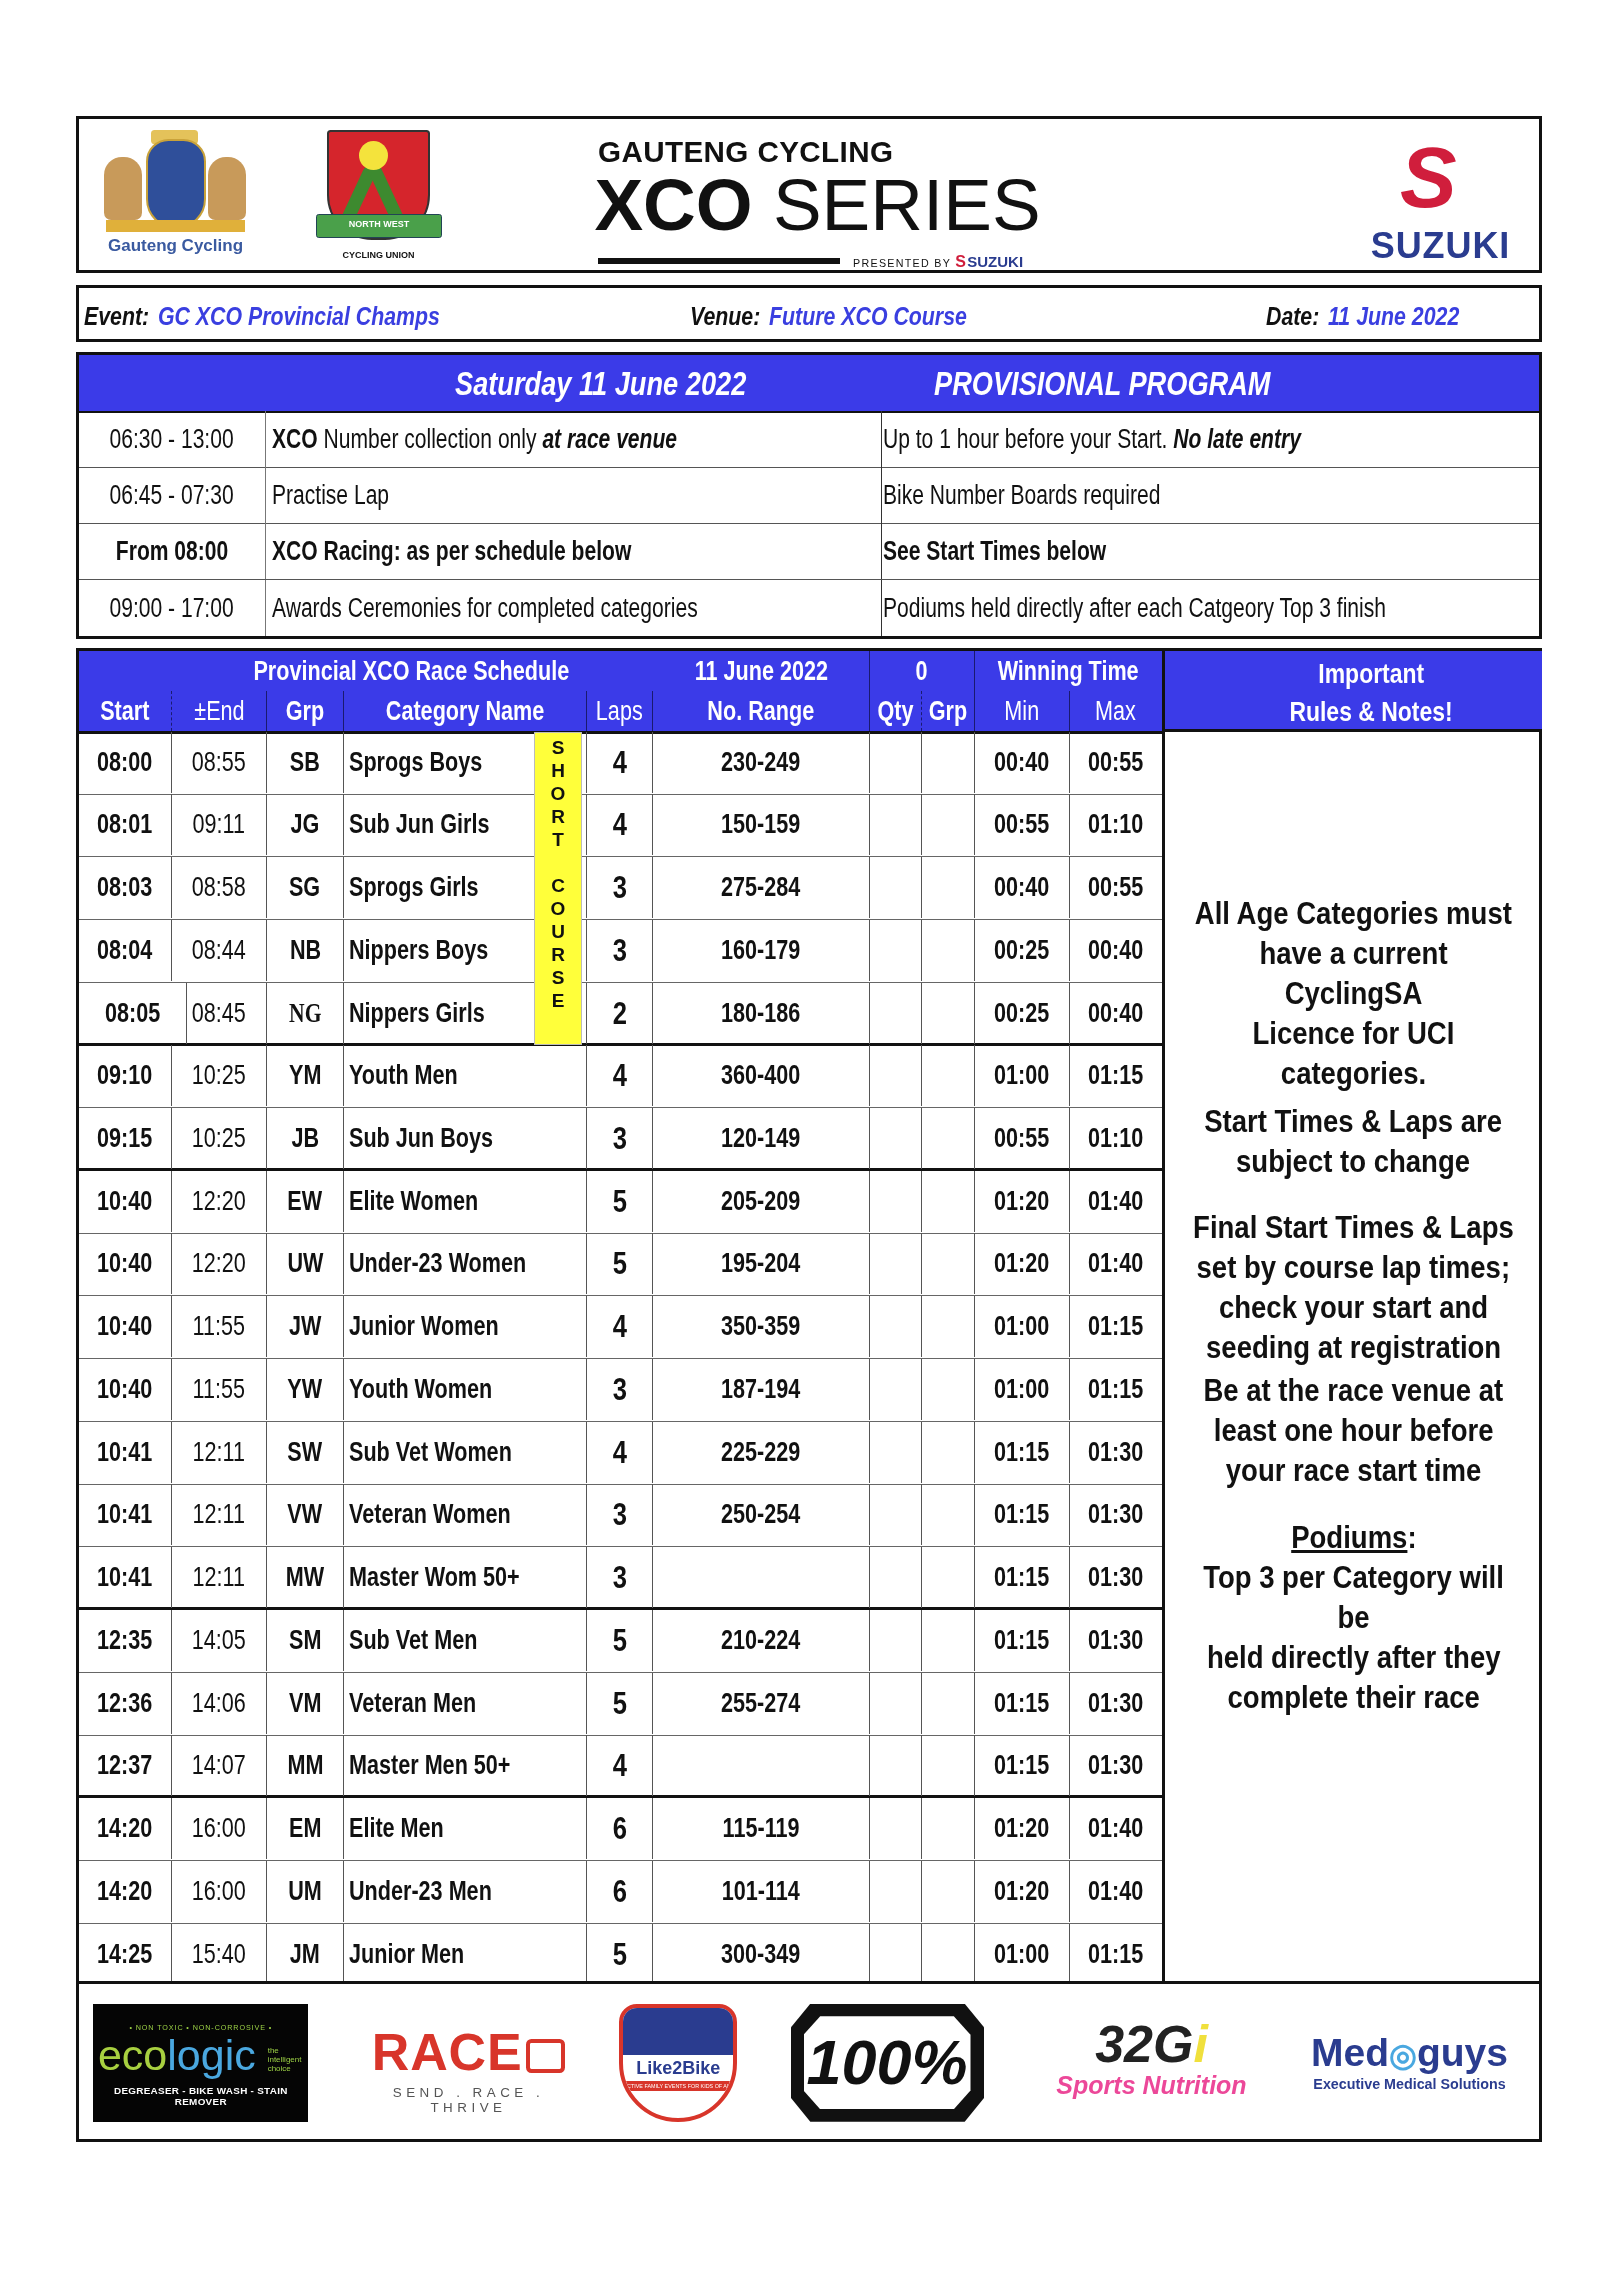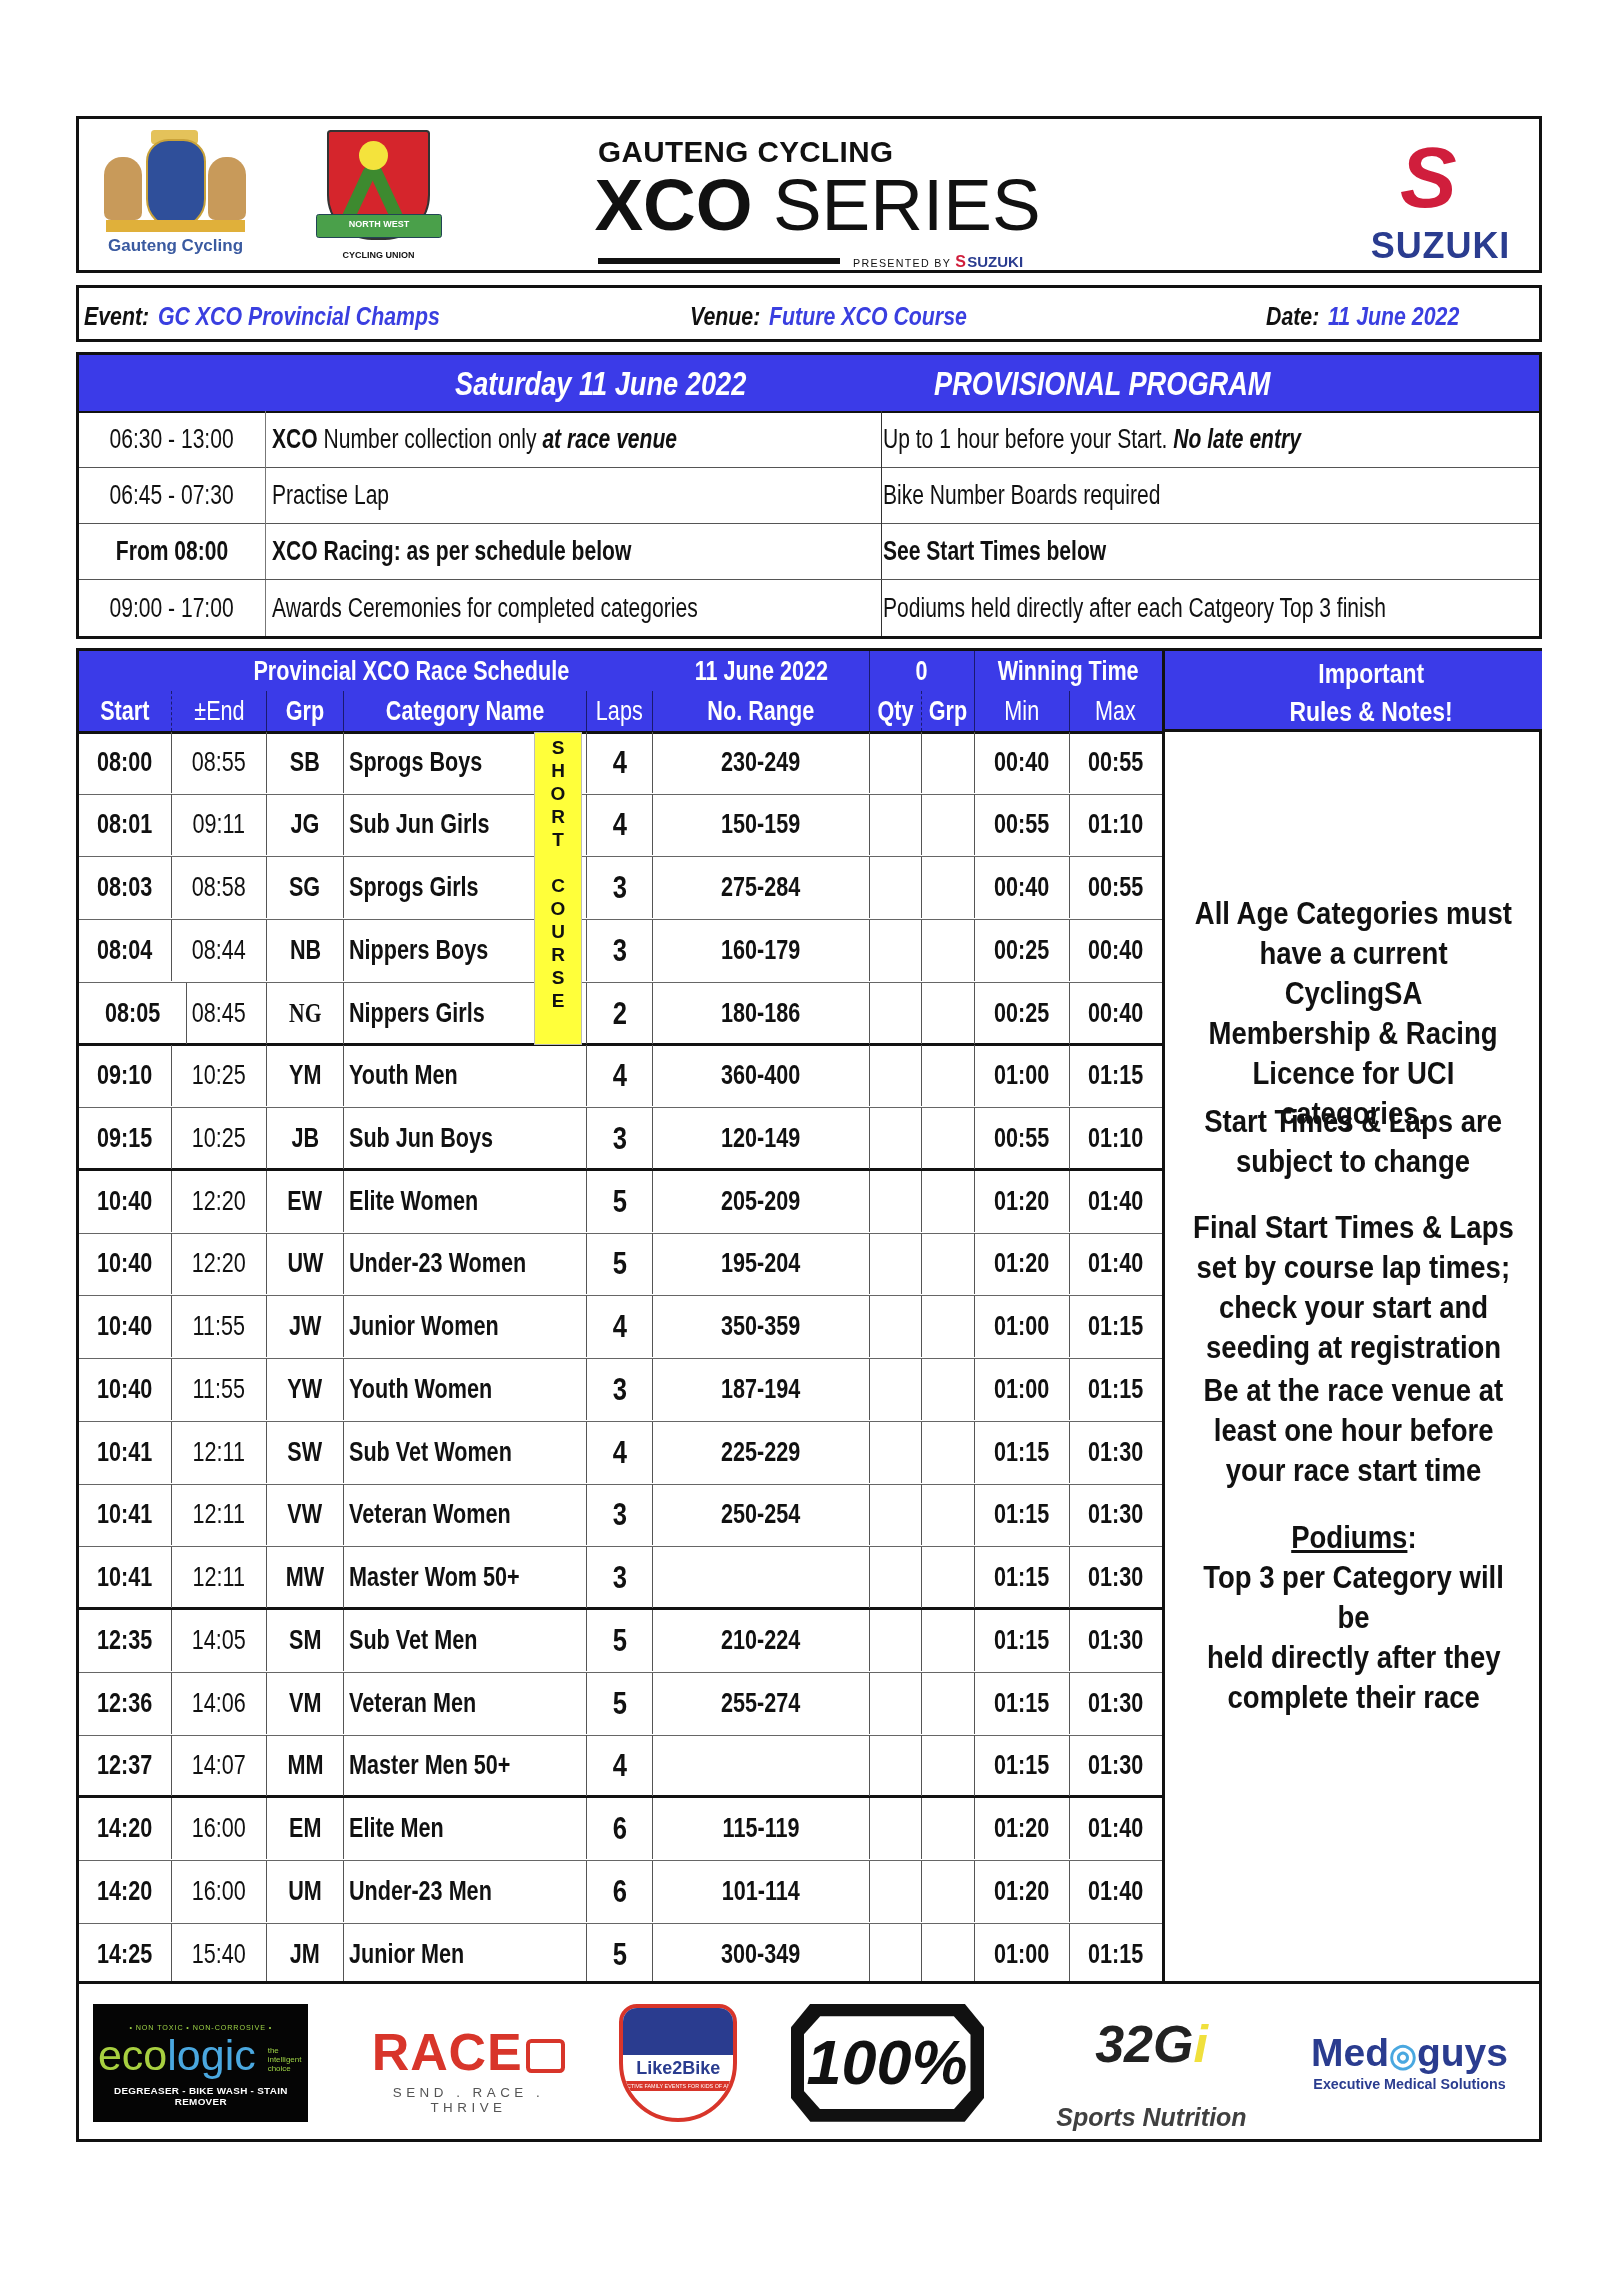--- a/index.html
+++ b/index.html
@@ -124,21 +124,21 @@
               text-align:center; line-height:10.7px; }
   .hundred { left:712px; width:193px; }
   .hundred .hex { position:absolute; left:0; top:0; width:193px; height:118px; background:#111;
                   clip-path:polygon(10% 0, 90% 0, 100% 20%, 100% 80%, 90% 100%, 10% 100%, 0 80%, 0 20%); }
   .hundred .inner { position:absolute; left:12.5px; top:12.5px; width:167px; height:93px; background:#fff;
                     clip-path:polygon(10% 0, 90% 0, 100% 20%, 100% 80%, 90% 100%, 10% 100%, 0 80%, 0 20%);
                     text-align:center; font-weight:900; font-style:italic; font-size:63px; line-height:93px; color:#111; }
   .gi { left:976px; width:193px; text-align:center; }
   .gi .w { font-weight:900; font-style:italic; font-size:52px; color:#222; margin-top:12.5px; line-height:56px; }
   .gi .w .y { color:#f0e03c; }
-  .gi .s { font-style:italic; font-weight:bold; color:#404040; font-size:25px; line-height:27px;margin-top:32px; }
+  .gi .s { font-style:italic; font-weight:bold; color:#ec4899; font-size:25px; line-height:27px; }
   .med { left:1205px; width:251px; text-align:center; color:#2a3c8f; }
   .med .w { font-weight:900; font-size:39px; margin-top:27px; }
   .med .w .glob { color:#4aa8e0; font-size:32px; }
   .med .s { font-weight:bold; font-size:14.3px; margin-top:1.8px; }
 </style>
 </head>
 <body>
 
 <div id="hdr" class="abs box">
   <div class="abs gc-logo">
@@ -482,21 +482,20 @@
       <div style="height: 23px;">U</div>
       <div style="height: 23px;">R</div>
       <div style="height: 23px;">S</div>
       <div style="height: 23px;">E</div>
     </div>
 
   <div class="notes-body" id="notes-body">
       <div class="note-p" style="top: 161px;">
         <div><span class="txt">All Age Categories must</span></div>
         <div><span class="txt">have a current CyclingSA</span></div>
-        <div><span class="txt">Membership &amp; Racing</span></div>
         <div><span class="txt">Licence for UCI</span></div>
         <div><span class="txt">categories.</span></div>
       </div>
       <div class="note-p" style="top: 369px;">
         <div><span class="txt">Start Times &amp; Laps are</span></div>
         <div><span class="txt">subject to change</span></div>
       </div>
       <div class="note-p" style="top: 475px;">
         <div><span class="txt">Final Start Times &amp; Laps</span></div>
         <div><span class="txt">set by course lap times;</span></div>

